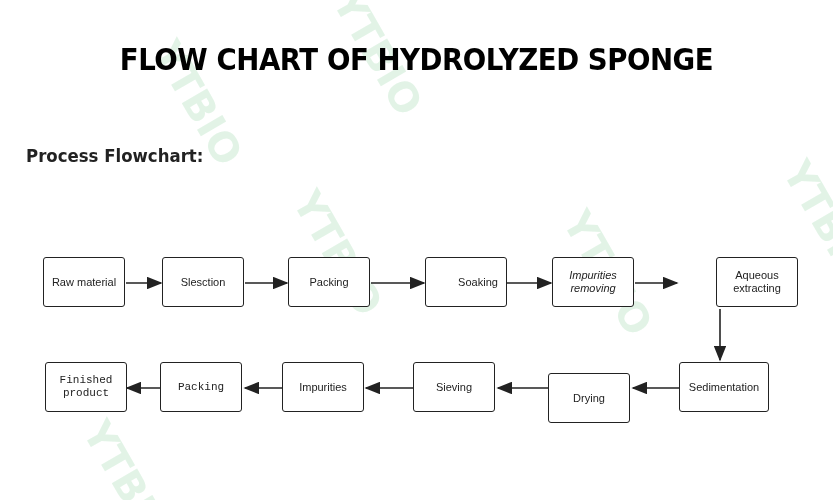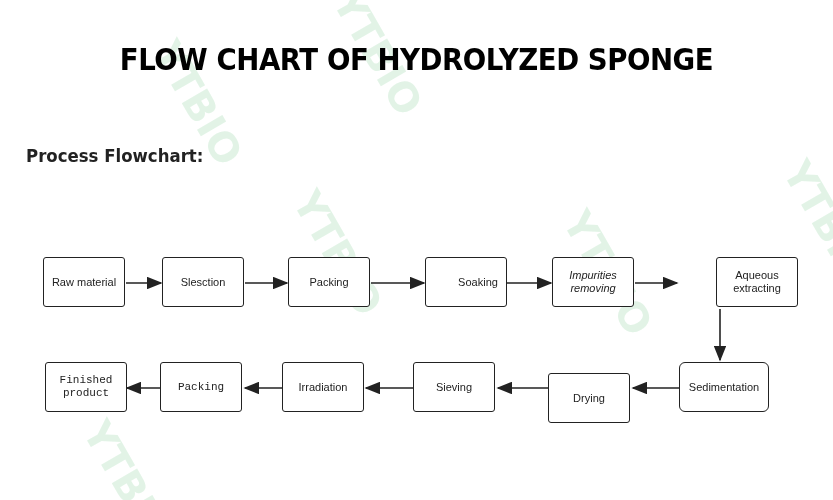--- a/index.html
+++ b/index.html
@@ -46,16 +46,16 @@
 
 <div class="box" style="left:43px;top:257px;text-align:right;">Raw material</div>
 <div class="box" style="left:162px;top:257px;">Slesction</div>
 <div class="box" style="left:288px;top:257px;">Packing</div>
 <div class="box" style="left:425px;top:257px;padding-left:24px;">Soaking</div>
 <div class="box" style="left:552px;top:257px;padding:4px 10px;font-style:italic;">Impurities removing</div>
 <div class="box" style="left:678px;top:257px;padding:0 2px;margin-left:38px;">Aqueous extracting</div>
 
 <div class="box" style="left:45px;top:362px;padding:0 14px;font-family:Liberation Mono, monospace;">Finished product</div>
 <div class="box" style="left:160px;top:362px;font-family:Liberation Mono, monospace;">Packing</div>
-<div class="box" style="left:282px;top:362px;">Irradiation</div>
+<div class="box" style="left:282px;top:362px;">Impurities</div>
 <div class="box" style="left:413px;top:362px;">Sieving</div>
 <div class="box" style="left:548px;top:362px;margin-top:11px;">Drying</div>
-<div class="box" style="left:679px;top:362px;width:90px;border-radius:6px;">Sedimentation</div>
+<div class="box" style="left:679px;top:362px;width:90px;">Sedimentation</div>
 
 </body></html>

